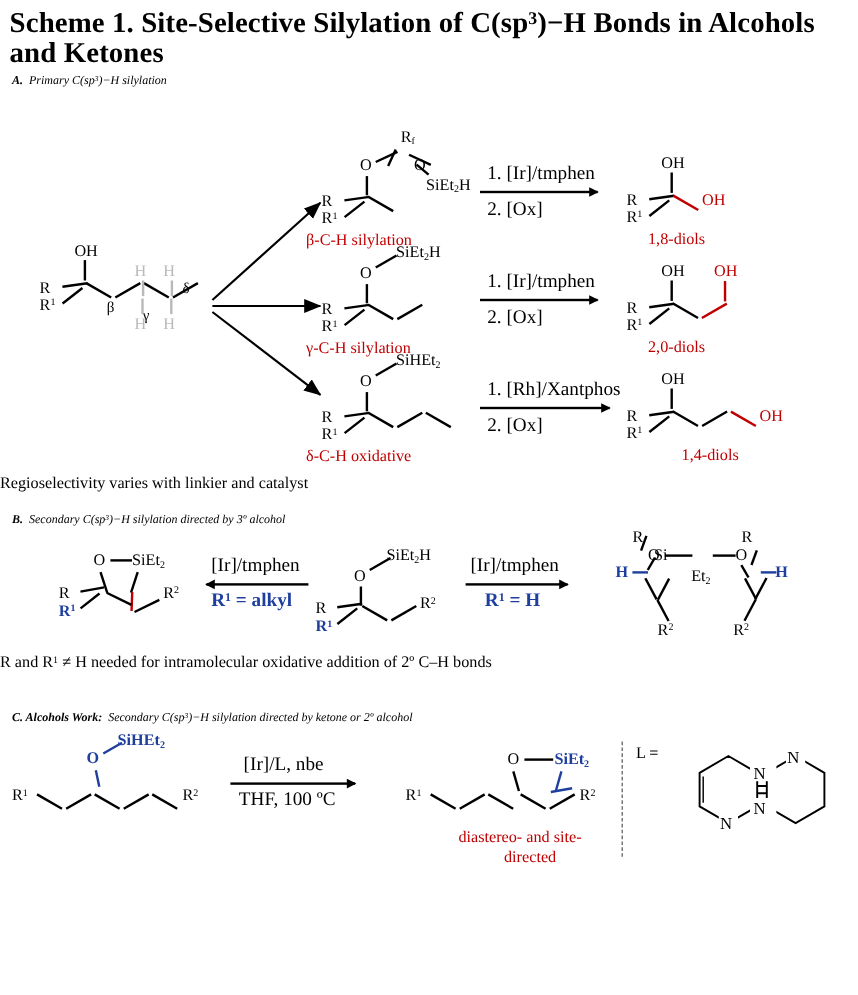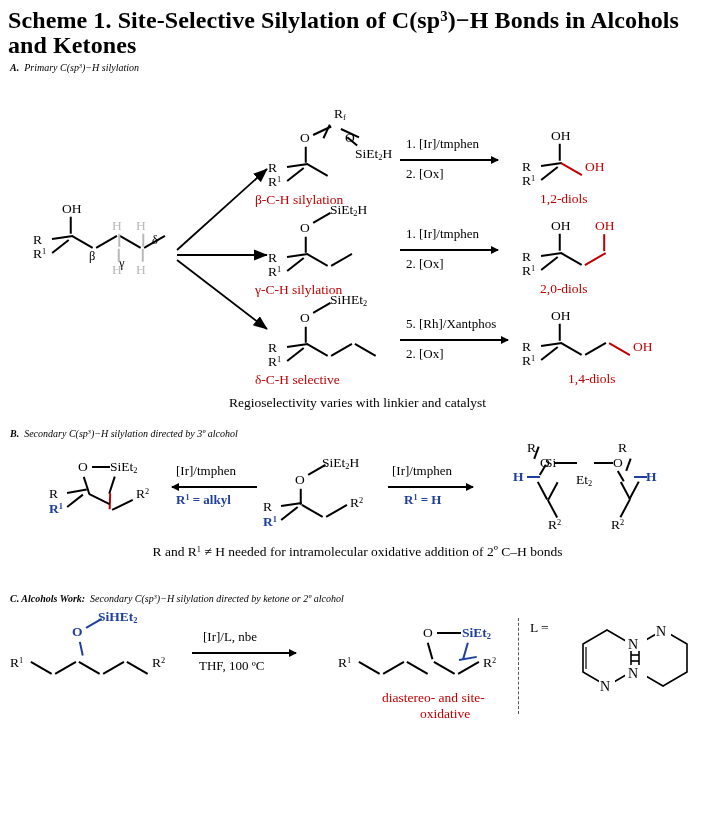--- a/index.html
+++ b/index.html
@@ -37,21 +37,21 @@
   .cap{
     position:absolute;
     font-family:"Liberation Serif", serif;
     font-size:13.5px;
     white-space:nowrap;
   }
   .capred{color:#c00000;}
   .cond{
     position:absolute;
     font-family:"Liberation Serif", serif;
-    font-size:13px;
+    font-size:16px;
     white-space:nowrap;
   }
   .arrow{position:absolute;background:#000;height:1.6px;}
   .arrow:after{
     content:"";position:absolute;right:-1px;top:-3.4px;
     border-left:8px solid #000;
     border-top:4.2px solid transparent;
     border-bottom:4.2px solid transparent;
   }
   .arrowL{position:absolute;background:#000;height:1.6px;}
@@ -64,21 +64,20 @@
   .bond{position:absolute;background:#000;height:1.5px;transform-origin:0 50%;}
   .bondred{position:absolute;background:#c00000;height:2.4px;transform-origin:0 50%;}
   .bondblue{position:absolute;background:#1f3f9e;height:1.7px;transform-origin:0 50%;}
   .bondgray{position:absolute;background:#b9b9b9;height:1.5px;transform-origin:0 50%;}
   .vr{position:absolute;border-left:1px dashed #555;}
   svg{position:absolute;overflow:visible;}
   .note{
     position:absolute;
     font-family:"Liberation Serif", serif;
     font-size:13.5px;
-    text-align:center;
     white-space:nowrap;
   }
 </style>
 </head>
 <body>
 
 <div class="title">
   Scheme 1. Site-Selective Silylation of C(sp<sup>3</sup>)−H Bonds in Alcohols and Ketones
 </div>
 
@@ -147,21 +146,21 @@
   <div class="cond" style="left:406px;top:166px;">2. [Ox]</div>
 
   <div class="chem" style="left:551px;top:128px;">OH</div>
   <div class="bond" style="left:560px;top:143px;width:17px;transform:rotate(90deg);"></div>
   <div class="chem" style="left:522px;top:159px;">R</div>
   <div class="chem" style="left:522px;top:173px;">R<sup>1</sup></div>
   <div class="bond" style="left:541px;top:165px;width:21px;transform:rotate(-8deg);"></div>
   <div class="bond" style="left:541px;top:179px;width:21px;transform:rotate(-38deg);"></div>
   <div class="bondred" style="left:561px;top:162px;width:24px;transform:rotate(30deg);"></div>
   <div class="chem red" style="left:585px;top:159px;">OH</div>
-  <div class="cap capred" style="left:540px;top:191px;">1,2-diols</div>
+  <div class="cap capred" style="left:540px;top:191px;">1,8-diols</div>
 </div>
 
 <div>
   <div class="chem" style="left:300px;top:220px;">O</div>
   <div class="chem" style="left:330px;top:202px;">SiEt<sub>2</sub>H</div>
   <div class="bond" style="left:313px;top:222px;width:20px;transform:rotate(-30deg);"></div>
   <div class="bond" style="left:306px;top:236px;width:16px;transform:rotate(90deg);"></div>
   <div class="chem" style="left:268px;top:250px;">R</div>
   <div class="chem" style="left:268px;top:264px;">R<sup>1</sup></div>
   <div class="bond" style="left:287px;top:256px;width:21px;transform:rotate(-8deg);"></div>
@@ -192,23 +191,23 @@
   <div class="chem" style="left:330px;top:292px;">SiHEt<sub>2</sub></div>
   <div class="bond" style="left:313px;top:312px;width:20px;transform:rotate(-30deg);"></div>
   <div class="bond" style="left:306px;top:326px;width:16px;transform:rotate(90deg);"></div>
   <div class="chem" style="left:268px;top:340px;">R</div>
   <div class="chem" style="left:268px;top:354px;">R<sup>1</sup></div>
   <div class="bond" style="left:287px;top:346px;width:21px;transform:rotate(-8deg);"></div>
   <div class="bond" style="left:287px;top:360px;width:21px;transform:rotate(-38deg);"></div>
   <div class="bond" style="left:307px;top:343px;width:24px;transform:rotate(30deg);"></div>
   <div class="bond" style="left:331px;top:355px;width:24px;transform:rotate(-30deg);"></div>
   <div class="bond" style="left:355px;top:343px;width:24px;transform:rotate(30deg);"></div>
-  <div class="cap capred" style="left:255px;top:372px;">δ-C-H selective</div>
-
-  <div class="cond" style="left:406px;top:316px;">5. [Rh]/Xantphos</div>
+  <div class="cap capred" style="left:255px;top:372px;">δ-C-H oxidative</div>
+
+  <div class="cond" style="left:406px;top:316px;">1. [Rh]/Xantphos</div>
   <div class="arrow" style="left:400px;top:339px;width:108px;"></div>
   <div class="cond" style="left:406px;top:346px;">2. [Ox]</div>
 
   <div class="chem" style="left:551px;top:308px;">OH</div>
   <div class="bond" style="left:560px;top:323px;width:17px;transform:rotate(90deg);"></div>
   <div class="chem" style="left:522px;top:339px;">R</div>
   <div class="chem" style="left:522px;top:353px;">R<sup>1</sup></div>
   <div class="bond" style="left:541px;top:345px;width:21px;transform:rotate(-8deg);"></div>
   <div class="bond" style="left:541px;top:359px;width:21px;transform:rotate(-38deg);"></div>
   <div class="bond" style="left:561px;top:342px;width:24px;transform:rotate(30deg);"></div>
@@ -323,21 +322,21 @@
   <div class="bondblue" style="left:468px;top:642px;width:17px;transform:rotate(106deg);"></div>
   <div class="bondblue" style="left:459px;top:659px;width:18px;transform:rotate(-10deg);"></div>
   <div class="chem" style="left:338px;top:655px;">R<sup>1</sup></div>
   <div class="bond" style="left:359px;top:661px;width:24px;transform:rotate(30deg);"></div>
   <div class="bond" style="left:383px;top:673px;width:24px;transform:rotate(-30deg);"></div>
   <div class="bond" style="left:407px;top:661px;width:24px;transform:rotate(30deg);"></div>
   <div class="bond" style="left:434px;top:661px;width:24px;transform:rotate(30deg);"></div>
   <div class="bond" style="left:458px;top:673px;width:24px;transform:rotate(-30deg);"></div>
   <div class="chem" style="left:483px;top:655px;">R<sup>2</sup></div>
   <div class="cap capred" style="left:382px;top:690px;">diastereo- and site-</div>
-  <div class="cap capred" style="left:420px;top:706px;">oxidative</div>
+  <div class="cap capred" style="left:420px;top:706px;">directed</div>
 </div>
 
 <div class="vr" style="left:518px;top:618px;height:96px;"></div>
 
 <div class="chem" style="left:530px;top:620px;">L =</div>
 
 <svg width="140" height="90" style="left:565px;top:618px;">
 
   <polygon points="18,26 18,54 42,68 66,54 66,26 42,12" fill="none" stroke="#000" stroke-width="1.6"></polygon>
 

